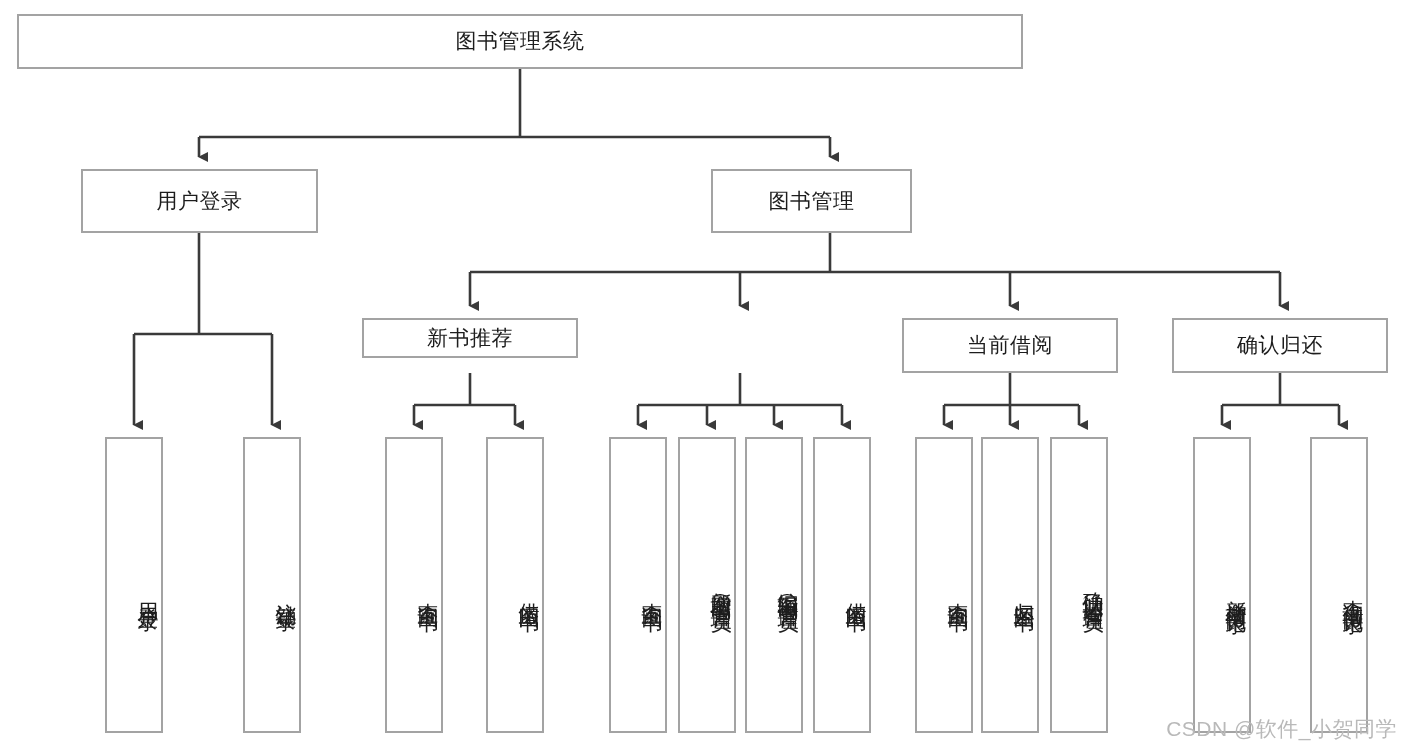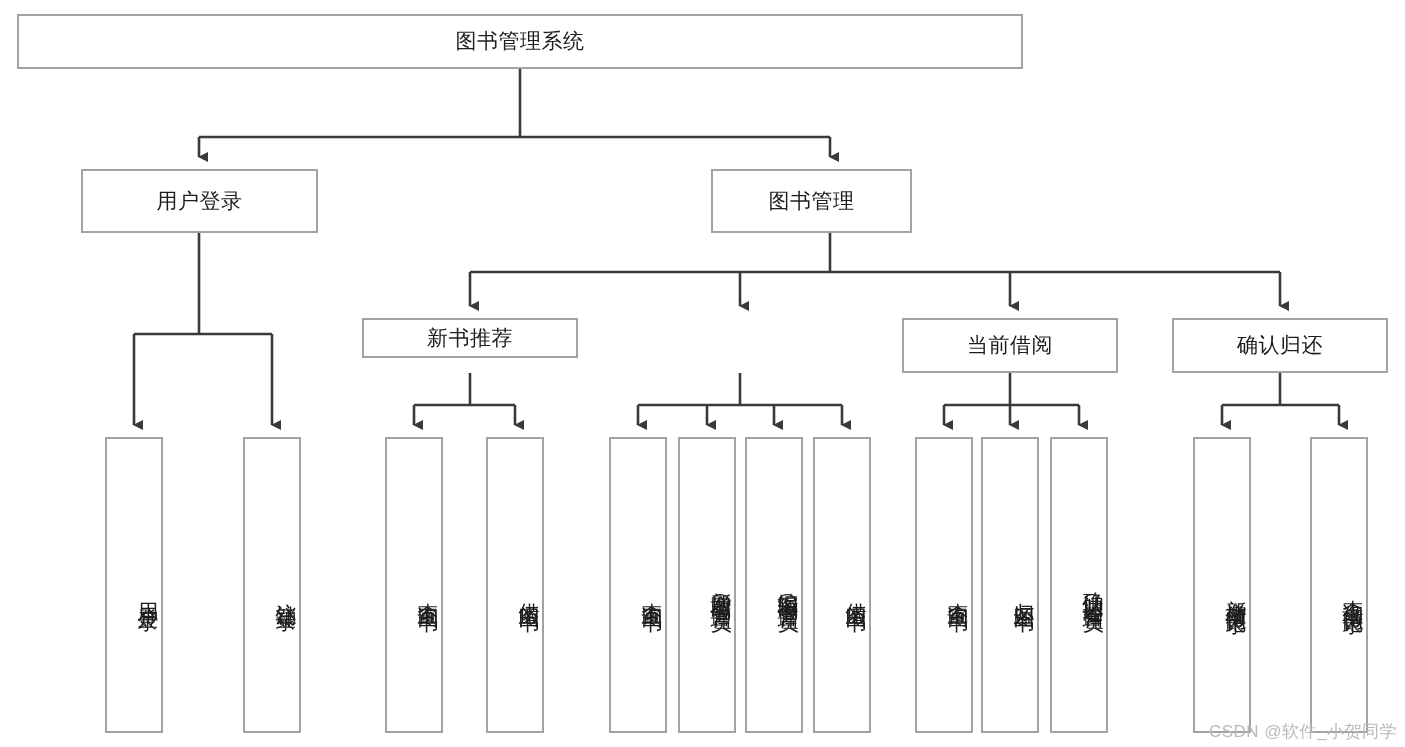--- a/index.html
+++ b/index.html
@@ -55,21 +55,21 @@
     padding-top: 6px;
   }
   .node-label {
     display: block;
     white-space: pre-wrap;
   }
   #watermark {
     position: absolute;
     right: 8px;
     bottom: 4px;
-    font-size: 17px;
+    font-size: 21px;
     color: #b9b9b9;
     letter-spacing: 0.5px;
     white-space: nowrap;
   }
 </style>
 </head>
 <body>
 
 <div id="diagram-root">
 

